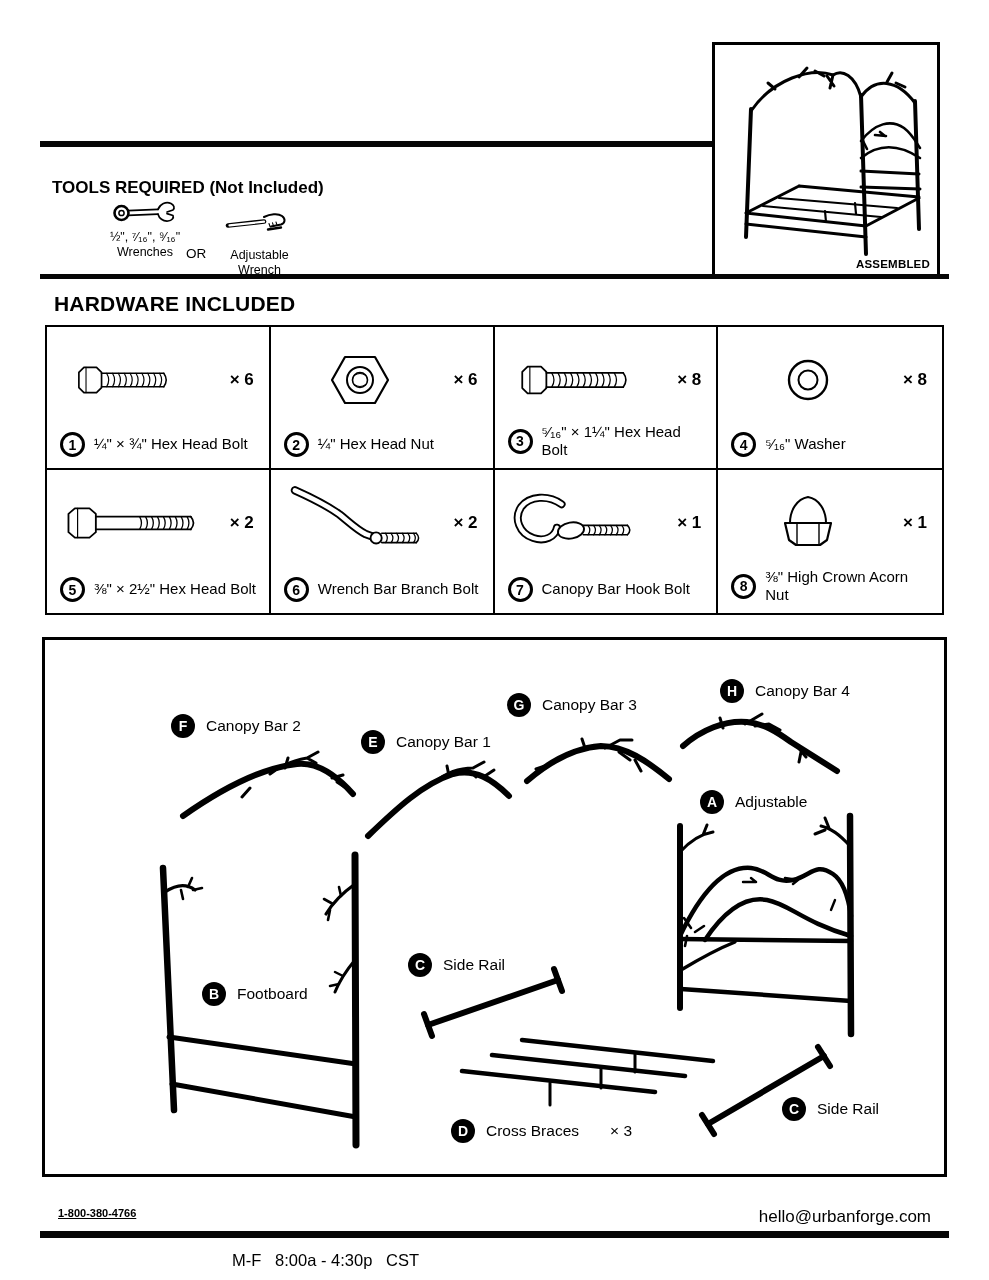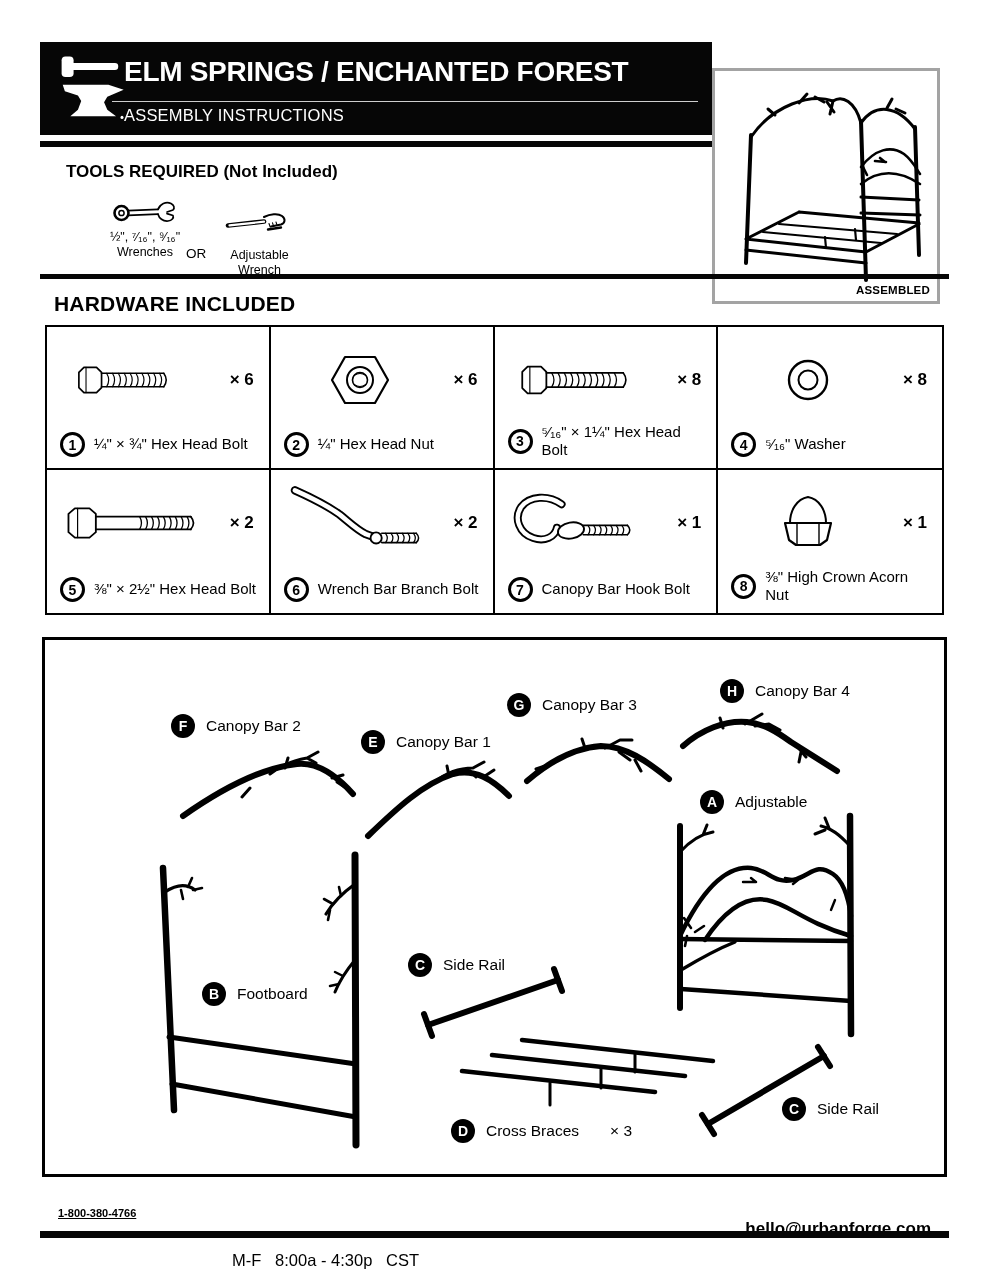--- a/index.html
+++ b/index.html
@@ -7,25 +7,25 @@
         font-family:"Liberation Sans","DejaVu Sans",sans-serif;color:#000;}
   svg{display:block;}
   
   .header-bar{position:absolute;left:40px;top:42px;width:672px;height:93px;background:#060606;}
   .logo{position:absolute;left:14px;top:8px;width:74px;height:76px;}
   .header-text{position:absolute;left:84px;top:0;right:10px;height:100%;}
   .header-title{position:absolute;left:0;top:14px;font-size:28px;font-weight:700;color:#fff;letter-spacing:-0.3px;white-space:nowrap;}
   .header-divider{position:absolute;left:-12px;right:4px;top:59px;height:1px;background:rgba(255,255,255,.8);}
   .header-subtitle{position:absolute;left:0;top:64px;font-size:16.5px;color:#fff;letter-spacing:.2px;}
   .header-stripe{position:absolute;left:40px;top:141px;width:672px;height:6px;background:#060606;}
-  .assembled-box{position:absolute;left:712px;top:42px;width:228px;height:236px;border:3px solid #a3a3a3;background:#fff;box-sizing:border-box;margin-top:26px;}
+  .assembled-box{position:absolute;left:712px;top:42px;width:228px;height:236px;border:3px solid #000000;background:#fff;box-sizing:border-box;}
   .assembled-caption{position:absolute;right:7px;bottom:5px;font-size:11.5px;font-weight:600;letter-spacing:.2px;}
   
   .tools{position:absolute;left:40px;top:160px;width:400px;}
-  .tools-heading{position:absolute;left:12px;top:2px;font-size:17px;font-weight:700;margin-left:14px;}
+  .tools-heading{position:absolute;left:12px;top:18px;font-size:17px;font-weight:700;}
   .tool-col{position:absolute;display:flex;flex-direction:column;align-items:center;}
   .tool-col .cap{font-size:12.5px;text-align:center;line-height:1.18;margin-top:6px;}
   .tool-or{position:absolute;left:146px;top:46px;font-size:13.5px;margin-top:40px;}
   .tc1{left:60px;top:40px;width:90px;}
   .tc2{left:172px;top:48px;width:95px;gap:8px;}
   
   .rule1{position:absolute;left:40px;top:274px;width:909px;height:5px;background:#060606;}
   .rule2{position:absolute;left:40px;top:1231px;width:909px;height:7px;background:#060606;}
   
   .hw-heading{position:absolute;left:54px;top:292px;font-size:21px;font-weight:700;letter-spacing:.2px;}
@@ -44,44 +44,29 @@
   .diagram-box{position:absolute;left:42px;top:637px;width:905px;height:540px;border:3px solid #000;box-sizing:border-box;background:#fff;}
   .diagram-svg{position:absolute;left:0;top:0;}
   .dl{position:absolute;display:flex;align-items:center;gap:11px;font-size:15.5px;white-space:nowrap;}
   .badge{width:24px;height:24px;border-radius:50%;background:#000;color:#fff;display:flex;align-items:center;justify-content:center;
          font-size:14px;font-weight:700;flex-shrink:0;}
   .dl-qty{margin-left:20px;font-size:15.5px;}
   
   .footer-msg{position:absolute;left:58px;top:1183px;font-size:15px;}
   .footer-phone{position:absolute;left:58px;top:1207px;font-size:11px;font-weight:700;text-decoration:underline;}
   .footer-hours{position:absolute;left:232px;top:1208px;font-size:16.5px;white-space:pre;margin-top:43px;}
-  .footer-email{position:absolute;right:58px;top:1207px;font-size:17px;font-weight:700;margin-top:12px;}
+  .footer-email{position:absolute;right:58px;top:1207px;font-size:17px;font-weight:400;}
   .ink{stroke:#000;fill:none;stroke-linecap:round;stroke-linejoin:round;}
   .wink{stroke:#fff;fill:none;stroke-linecap:round;stroke-linejoin:round;}
 </style>
 </head>
 <body>
 
 <div class="page">
 
-  <div class="header-bar">
-    <div class="logo">
-      <svg width="74" height="76" viewBox="0 0 68 66">
-        <rect x="13" y="10" width="46" height="6.5" rx="3" fill="#fff"></rect>
-        <rect x="7" y="4" width="11" height="19" rx="3.5" fill="#fff"></rect>
-        <path d="M8,30 L50,30 L64,34.5 L49,41 L46,46 L49,53 L57,59 L15,59 L22,53 L25,45 L22,40 L10,36 Z" fill="#fff"></path>
-        <circle cx="62.5" cy="60" r="1.4" fill="#fff"></circle>
-      </svg>
-    </div>
-    <div class="header-text">
-      <div class="header-title">ELM SPRINGS / ENCHANTED FOREST</div>
-      <div class="header-divider"></div>
-      <div class="header-subtitle">ASSEMBLY INSTRUCTIONS</div>
-    </div>
-  </div>
   <div class="header-stripe"></div>
 
   <div class="assembled-box">
     <svg class="diagram-svg" width="222" height="230" viewBox="0 0 222 230">
       <g class="ink" stroke-width="3">
         <path d="M36,66 C58,34 96,22 118,30 C127,24 140,30 146,52"></path>
         <path d="M84,32 l8,-9 M100,26 l9,5 M118,30 l-3,13 M112,31 l7,10 M60,44 l-7,-6"></path>
         <path d="M146,52 C160,32 182,34 200,58"></path>
         <path d="M172,37 l5,-9 M181,38 l9,4"></path>
       </g>

